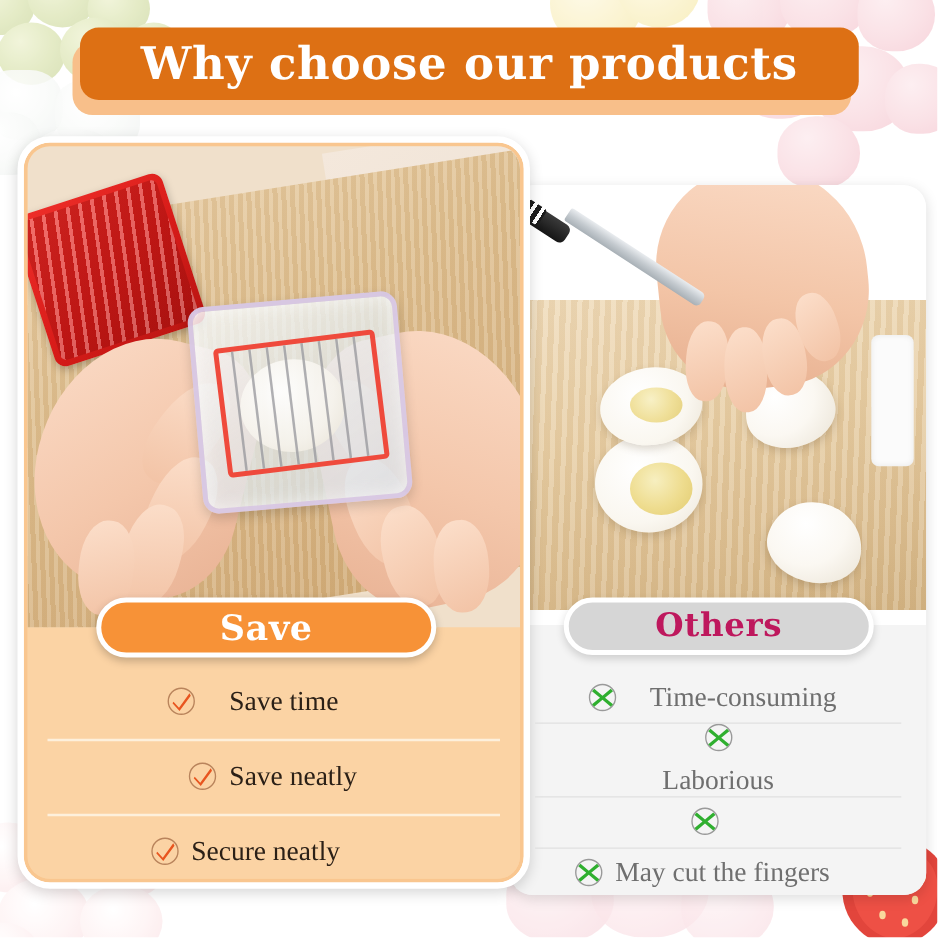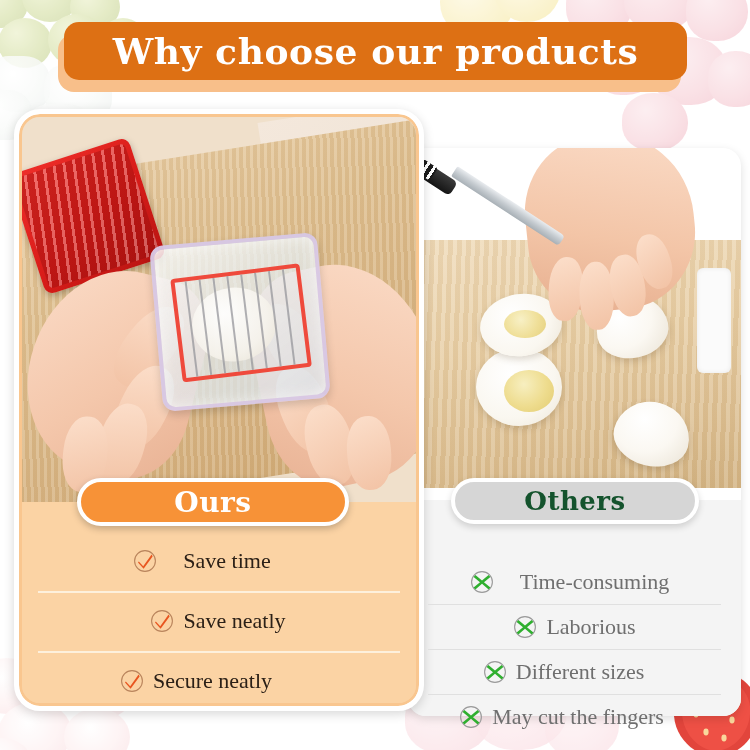--- a/index.html
+++ b/index.html
@@ -425,21 +425,21 @@
   .pill-others {
     left: 451px;
     top: 478px;
     width: 248px;
     height: 46px;
     background: #d6d6d6;
     border: 4px solid #ffffff;
     box-shadow: 0 3px 7px rgba(0,0,0,0.16);
   }
   .pill-others .pill-text {
-    color: #14532d;
+    color: #be185d;
     font-size: 26px;
     font-weight: bold;
     font-family: "DejaVu Serif", "Liberation Serif", serif;
     letter-spacing: 0.5px;
   }
 
   
   .list {
     position: absolute;
     z-index: 5;
@@ -447,21 +447,21 @@
     flex-direction: column;
   }
   .list-ours {
     left: 20px;
     top: 531px;
     width: 398px;
     height: 180px;
   }
   .list-others {
     left: 412px;
-    top: 559px;
+    top: 538px;
     width: 325px;
     height: 180px;
   }
   .row {
     flex: 1;
     display: flex;
     align-items: center;
     justify-content: center;
     gap: 9px;
     position: relative;
@@ -490,21 +490,21 @@
 
   .mark { width: 24px; height: 24px; flex: 0 0 24px; display:block; }
 
   
   .row.i0 { padding-right: 34px; gap: 26px; }
   .row.i1 { padding-right: 2px; }
   .row.i2 { padding-right: 46px; }
   .row.i3 { padding-right: 64px; }
 
   .list-others .row.i0 { padding-right: 10px; }
-  .list-others .row.i1 { padding-right: 0px; }
+  .list-others .row.i1 { padding-right: 0px; flex-direction: column; }
   .list-others .row.i2 { padding-right: 22px; }
   .list-others .row.i3 { padding-right: 26px; align-items: center; }
 </style>
 </head>
 <body>
 
 <div class="bg-layer">
 
   <div class="deco-grapes">
     <div class="grape" style="left:6px;  top:2px;  width:52px; height:48px;"></div>
@@ -637,21 +637,21 @@
             <div class="wire" style="left:94px;"></div>
             <div class="wire" style="left:108px;"></div>
           </div>
         </div>
       </div>
       <div class="ours-list"></div>
     </div>
   </div>
 
   <div class="pill pill-ours">
-    <span class="pill-text">Ours</span>
+    <span class="pill-text">Save</span>
   </div>
   <div class="pill pill-others">
     <span class="pill-text">Others</span>
   </div>
 
   <div class="list list-ours">
 
     <div class="row i0">
       <svg class="mark" viewBox="0 0 24 24">
         <circle cx="12" cy="12" r="10.4" fill="none" stroke="#b9845c" stroke-width="1.1"></circle>
@@ -695,21 +695,20 @@
         <path d="M5.4 5.0 L12 10.6 L18.6 5.0 L20.4 7.0 L14.0 12.2 L20.4 17.4 L18.6 19.4 L12 13.8 L5.4 19.4 L3.6 17.4 L10.0 12.2 L3.6 7.0 Z" fill="#2faf2f"></path>
       </svg>
       <span class="row-label">Laborious</span>
     </div>
 
     <div class="row i2">
       <svg class="mark" viewBox="0 0 24 24">
         <circle cx="12" cy="12" r="10.4" fill="none" stroke="#9a9a9a" stroke-width="1.1"></circle>
         <path d="M5.4 5.0 L12 10.6 L18.6 5.0 L20.4 7.0 L14.0 12.2 L20.4 17.4 L18.6 19.4 L12 13.8 L5.4 19.4 L3.6 17.4 L10.0 12.2 L3.6 7.0 Z" fill="#2faf2f"></path>
       </svg>
-      <span class="row-label">Different sizes</span>
     </div>
 
     <div class="row i3">
       <svg class="mark" viewBox="0 0 24 24">
         <circle cx="12" cy="12" r="10.4" fill="none" stroke="#9a9a9a" stroke-width="1.1"></circle>
         <path d="M5.4 5.0 L12 10.6 L18.6 5.0 L20.4 7.0 L14.0 12.2 L20.4 17.4 L18.6 19.4 L12 13.8 L5.4 19.4 L3.6 17.4 L10.0 12.2 L3.6 7.0 Z" fill="#2faf2f"></path>
       </svg>
       <span class="row-label">May cut the fingers</span>
     </div>
 

